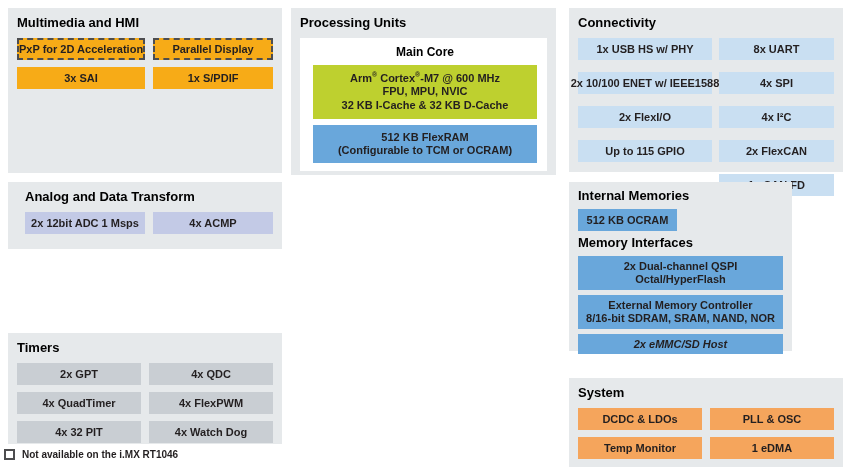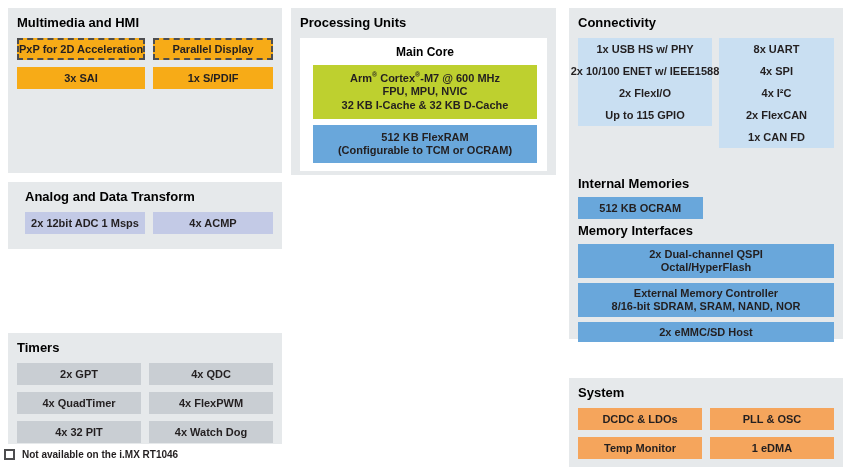--- a/index.html
+++ b/index.html
@@ -29,47 +29,47 @@
   .pink{background:var(--pink,#DB909E);}
   .sysorange{background:var(--sysorange,#F5A55C);}
   .blue{background:var(--blue,#69A7DB);}
   .green{background:var(--green,#BED02F);}
 
   
   .p-multimedia{left:8px;top:8px;width:274px;height:165px;}
   .p-processing{left:291px;top:8px;width:265px;height:167px;}
   .p-connectivity{left:569px;top:8px;width:274px;height:164px;}
   .p-analog{left:8px;top:182px;width:274px;height:67px;padding-left:17px;}
-  .p-memories{left:569px;top:170px;width:274px;height:169px;padding-top:4px;}
+  .p-memories{left:569px;top:182px;width:223px;height:169px;padding-top:4px;}
   .p-timers{left:8px;top:333px;width:274px;height:111px;}
   .p-security{left:291px;top:333px;width:265px;height:111px;}
   .p-system{left:569px;top:358px;width:274px;height:89px;margin-top:20px;}
 
   
   .core-box{background:#fff;padding:7px 10px 8px 13px;}
   .core-title{text-align:center;font-weight:bold;font-size:12px;margin:0 0 6px 0;color:#000;}
   .cpu-block{
     height:54px;display:flex;flex-direction:column;align-items:center;justify-content:center;
     font-size:11px;font-weight:bold;line-height:13.5px;text-align:center;margin-bottom:6px;
   }
   .ram-block{
     height:38px;display:flex;flex-direction:column;align-items:center;justify-content:center;
     font-size:11px;font-weight:bold;line-height:13.5px;text-align:center;
   }
   sup.reg{font-size:7px;vertical-align:super;line-height:0;}
 
   
-  .conn-grid{display:grid;grid-template-columns:134px 1fr;gap:0 7px;align-content:start;border-radius:21px;}
+  .conn-grid{display:grid;grid-template-columns:134px 1fr;gap:12px 7px;align-content:start;border-radius:21px;}
   .spacer{visibility:hidden;}
 
   
   .mem-title{margin:2px 0 5px 0;}
   .mem-row{display:grid;grid-template-columns:1fr 1fr;gap:7px;margin-bottom:4px;}
   .mem-iface{width:100%;margin-bottom:5px;}
-  .mem-iface:last-child{margin-bottom:5px;}
+  .mem-iface:last-child{margin-bottom:5px;font-style:italic;}
   .item.h20{height:20px;}
   .item.h34{height:34px;flex-direction:column;}
 
   
   .legend{position:absolute;left:4px;top:449px;display:flex;align-items:center;gap:7px;}
   .legend-swatch{width:11px;height:11px;border:2px dashed #4D4D4F;background:#fff;box-sizing:border-box;}
   .legend-label{font-size:10px;font-weight:bold;color:#231F20;white-space:nowrap;}
 </style>
 </head>
 <body>

